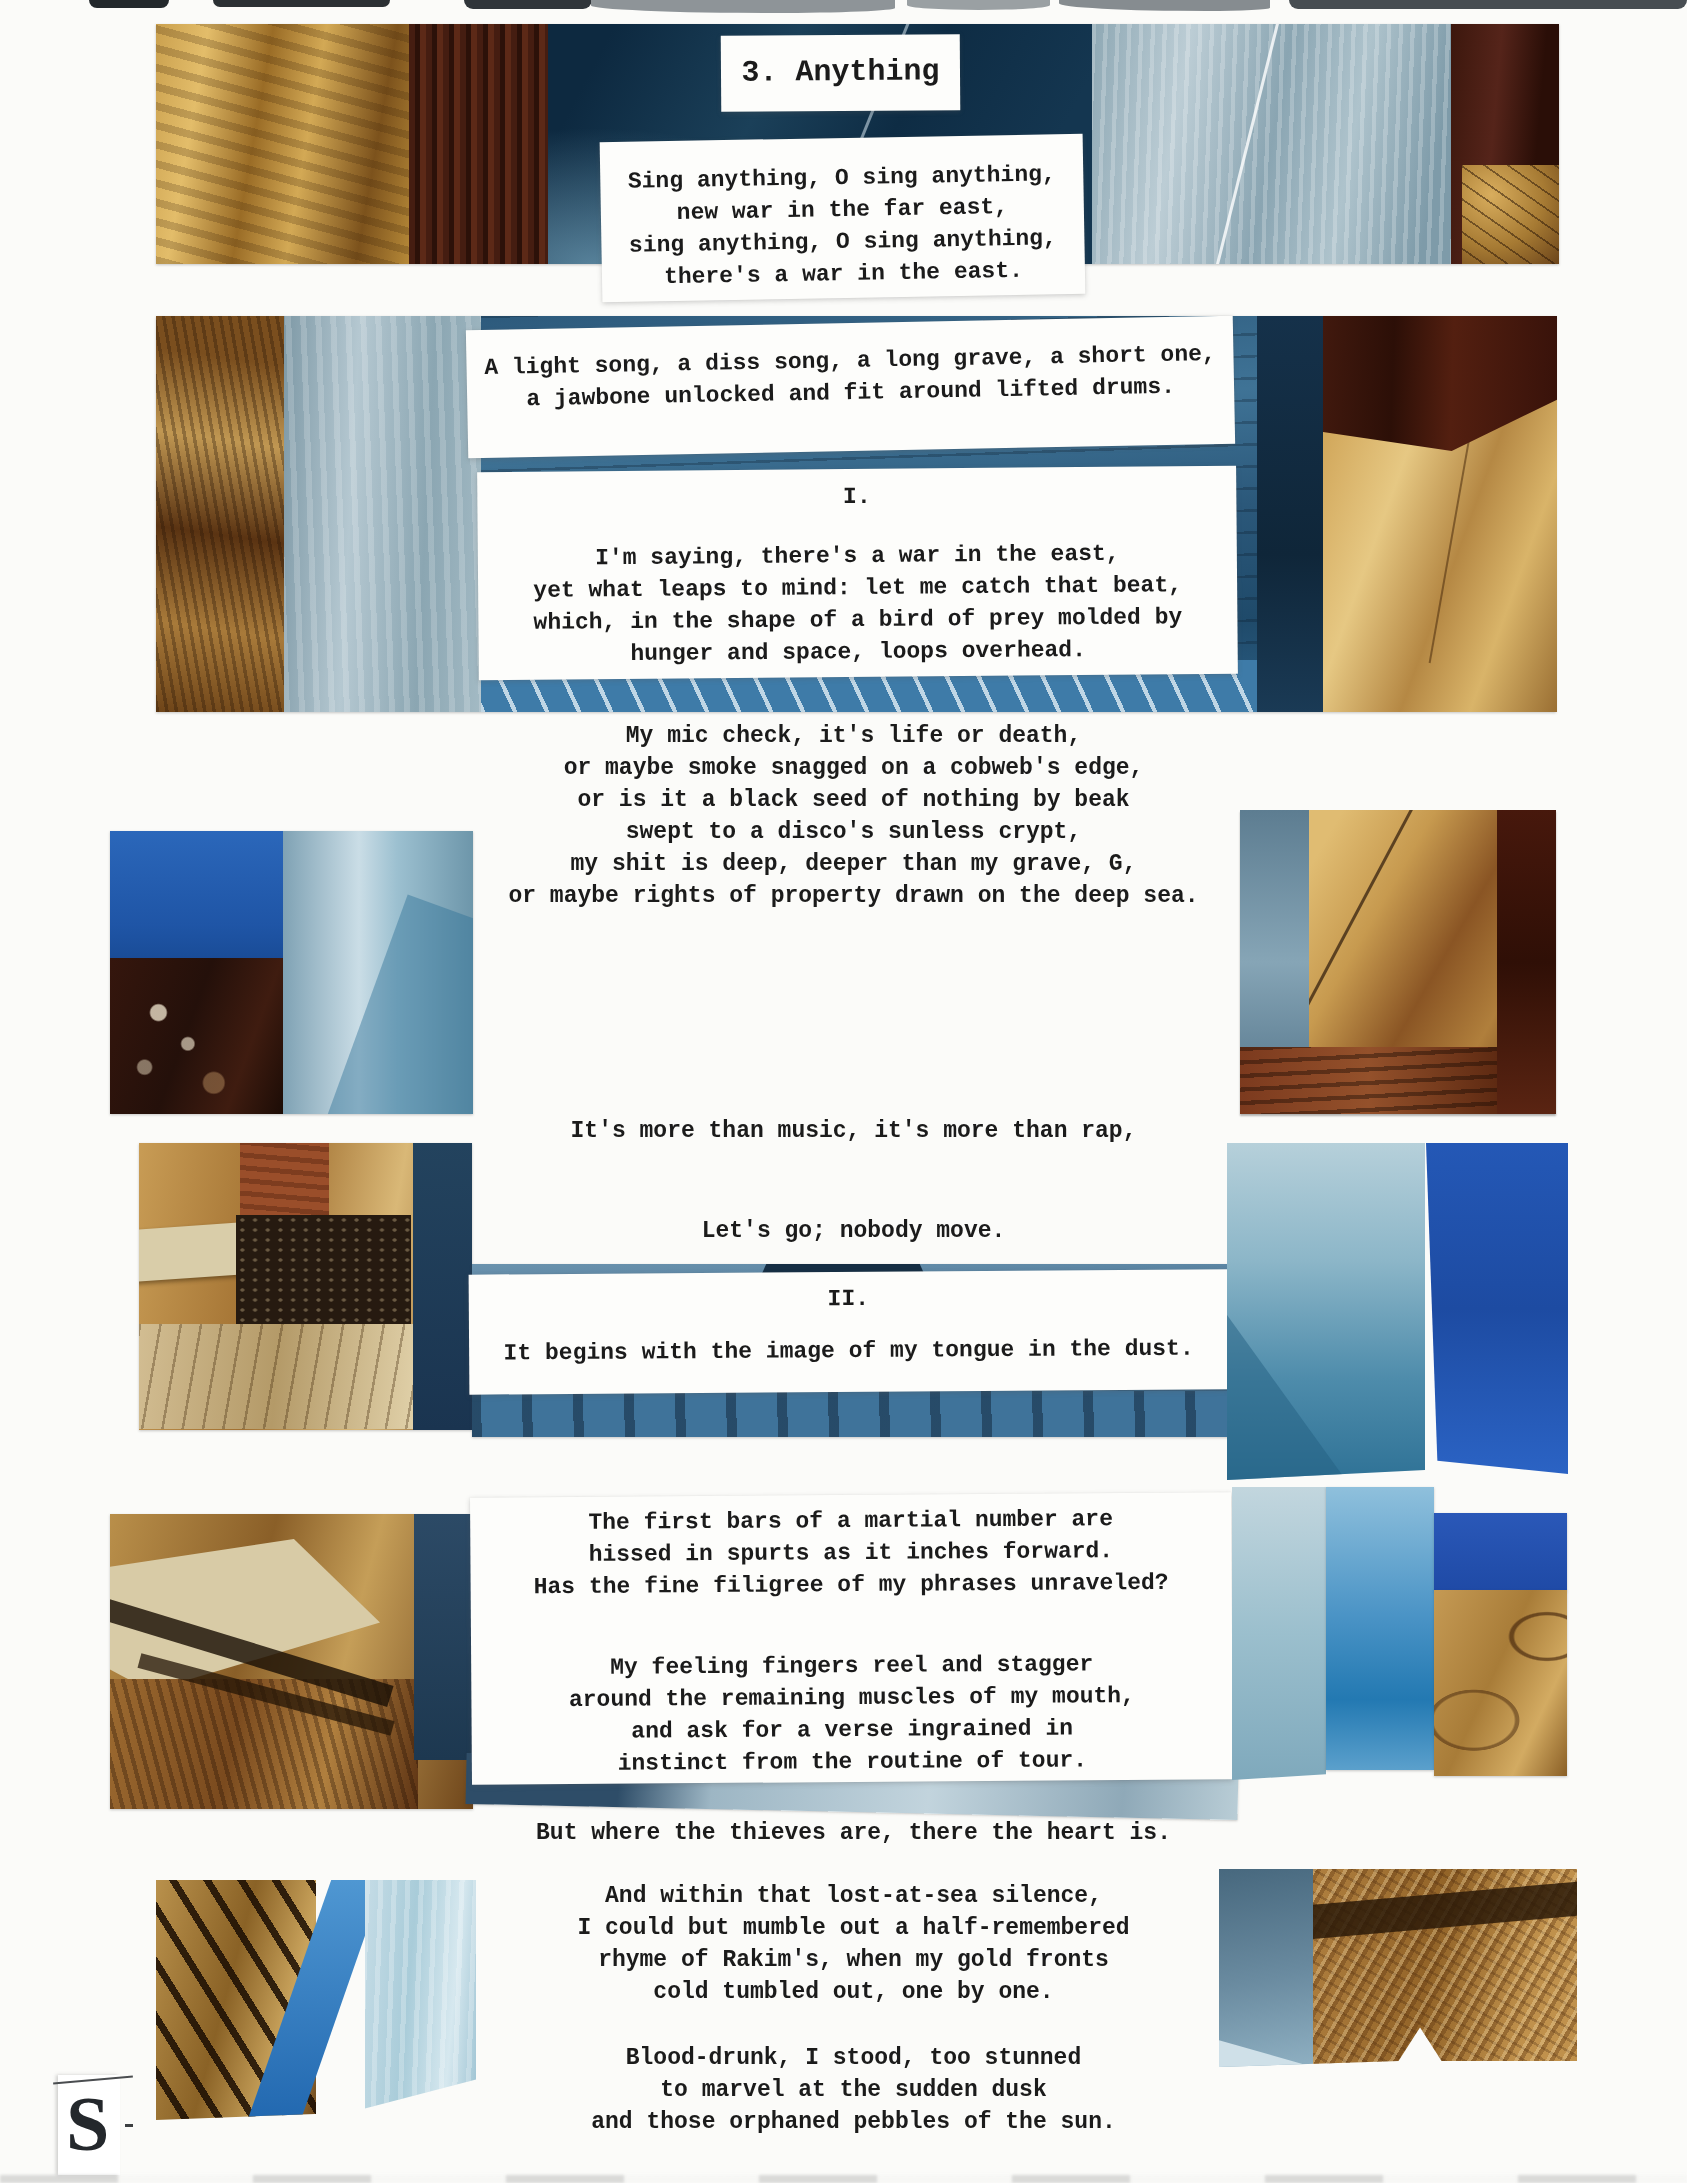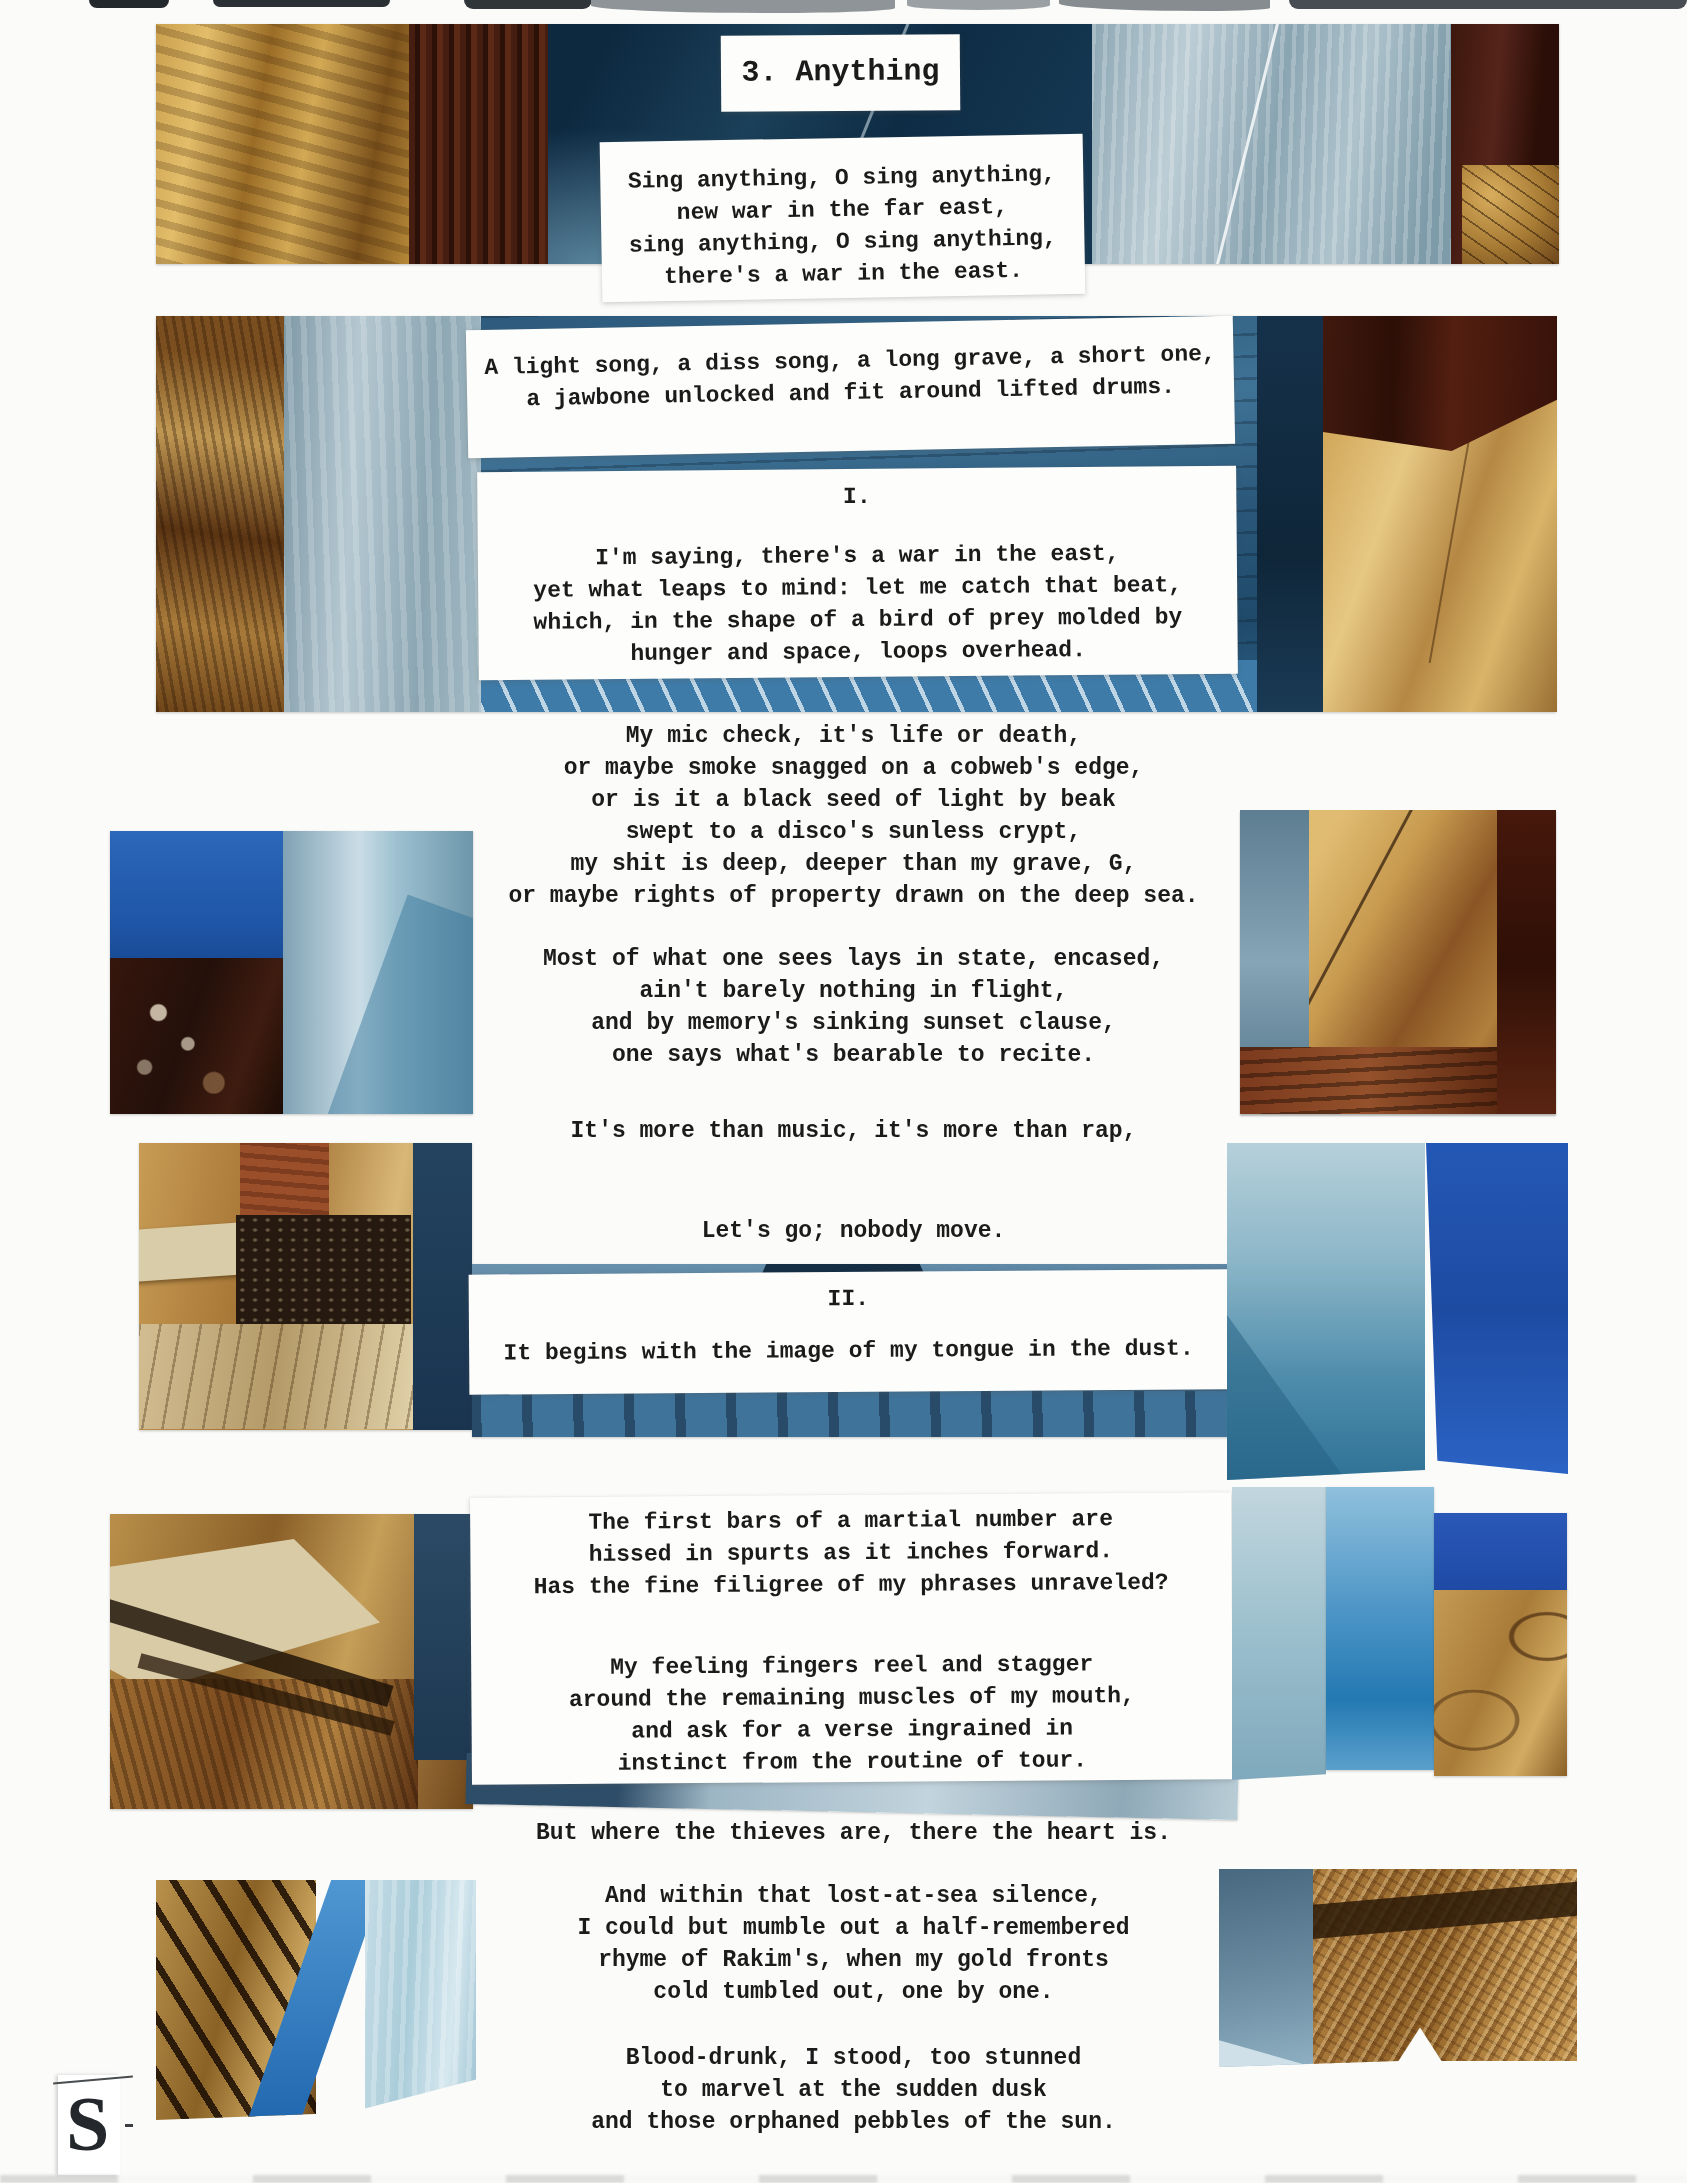--- a/index.html
+++ b/index.html
@@ -306,30 +306,24 @@
     <div id="mr-gold">
         <div class="crack"></div>
       </div>
     <div id="mr-maroon"></div>
     <div id="mr-rust"></div>
   </div>
 
   <div class="stanza" id="mic" style="top:720px">
       <div class="ln">My mic check, it's life or death,</div>
       <div class="ln">or maybe smoke snagged on a cobweb's edge,</div>
-      <div class="ln">or is it a black seed of light by beak</div>
+      <div class="ln">or is it a black seed of nothing by beak</div>
       <div class="ln">swept to a disco's sunless crypt,</div>
       <div class="ln">my shit is deep, deeper than my grave, G,</div>
       <div class="ln">or maybe rights of property drawn on the deep sea.</div>
-    </div>
-  <div class="stanza" id="lays" style="top:943px">
-      <div class="ln">Most of what one sees lays in state, encased,</div>
-      <div class="ln">ain't barely nothing in flight,</div>
-      <div class="ln">and by memory's sinking sunset clause,</div>
-      <div class="ln">one says what's bearable to recite.</div>
     </div>
   <div class="stanza" id="music" style="top:1115px">
       <div class="ln">It's more than music, it's more than rap,</div>
     </div>
   <div class="stanza" id="letsgo" style="top:1215px">
       <div class="ln">Let's go; nobody move.</div>
     </div>
 
   <div class="photo" id="band3-left">
     <div id="b3l-brick"></div>

